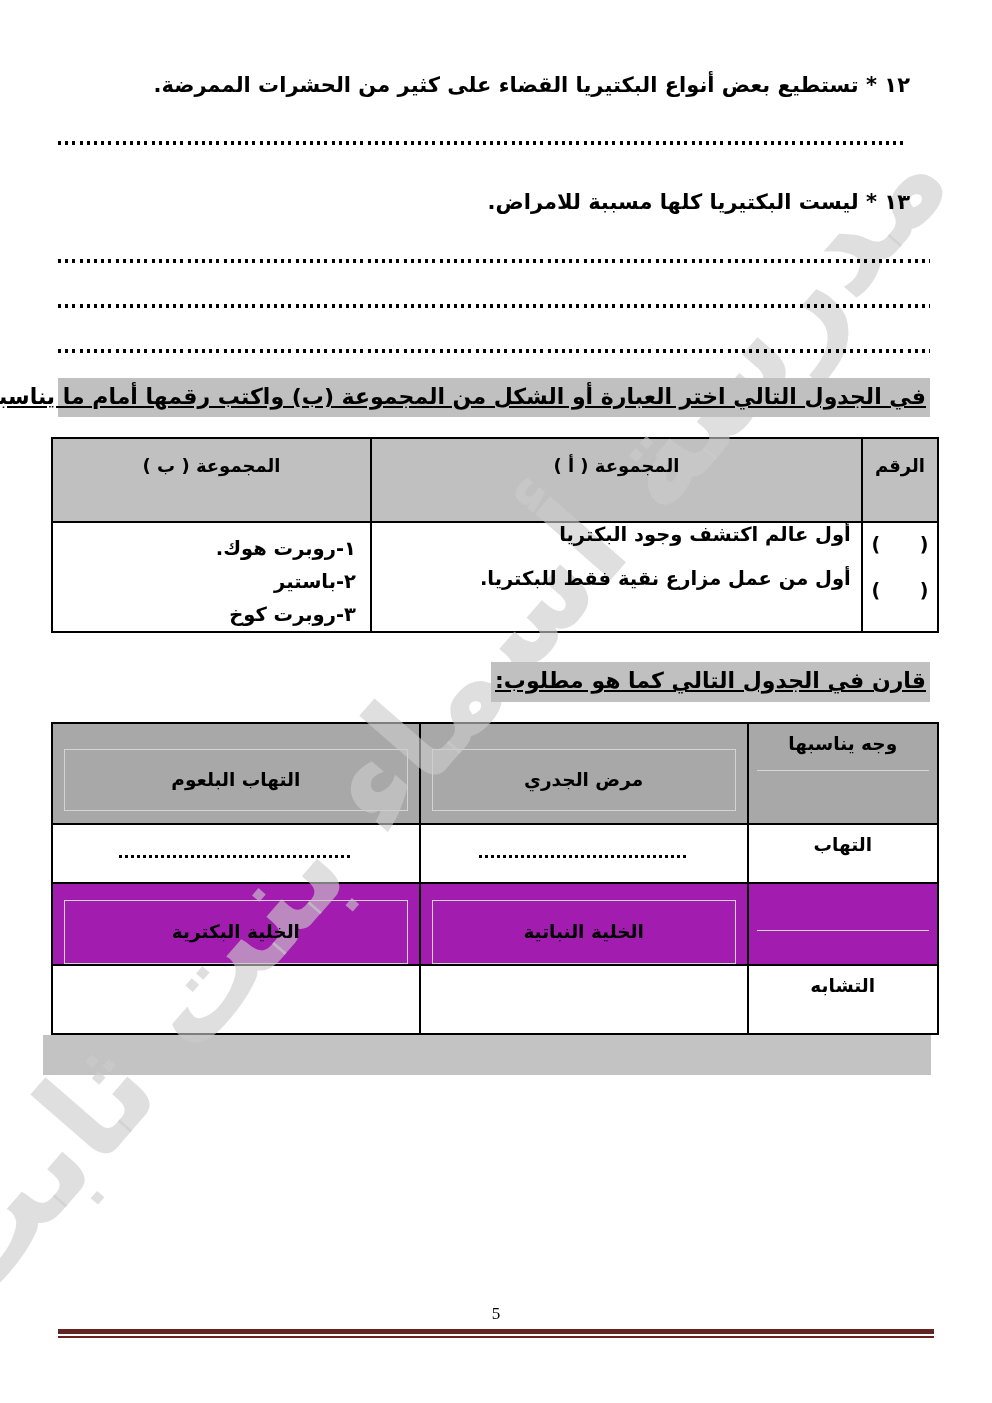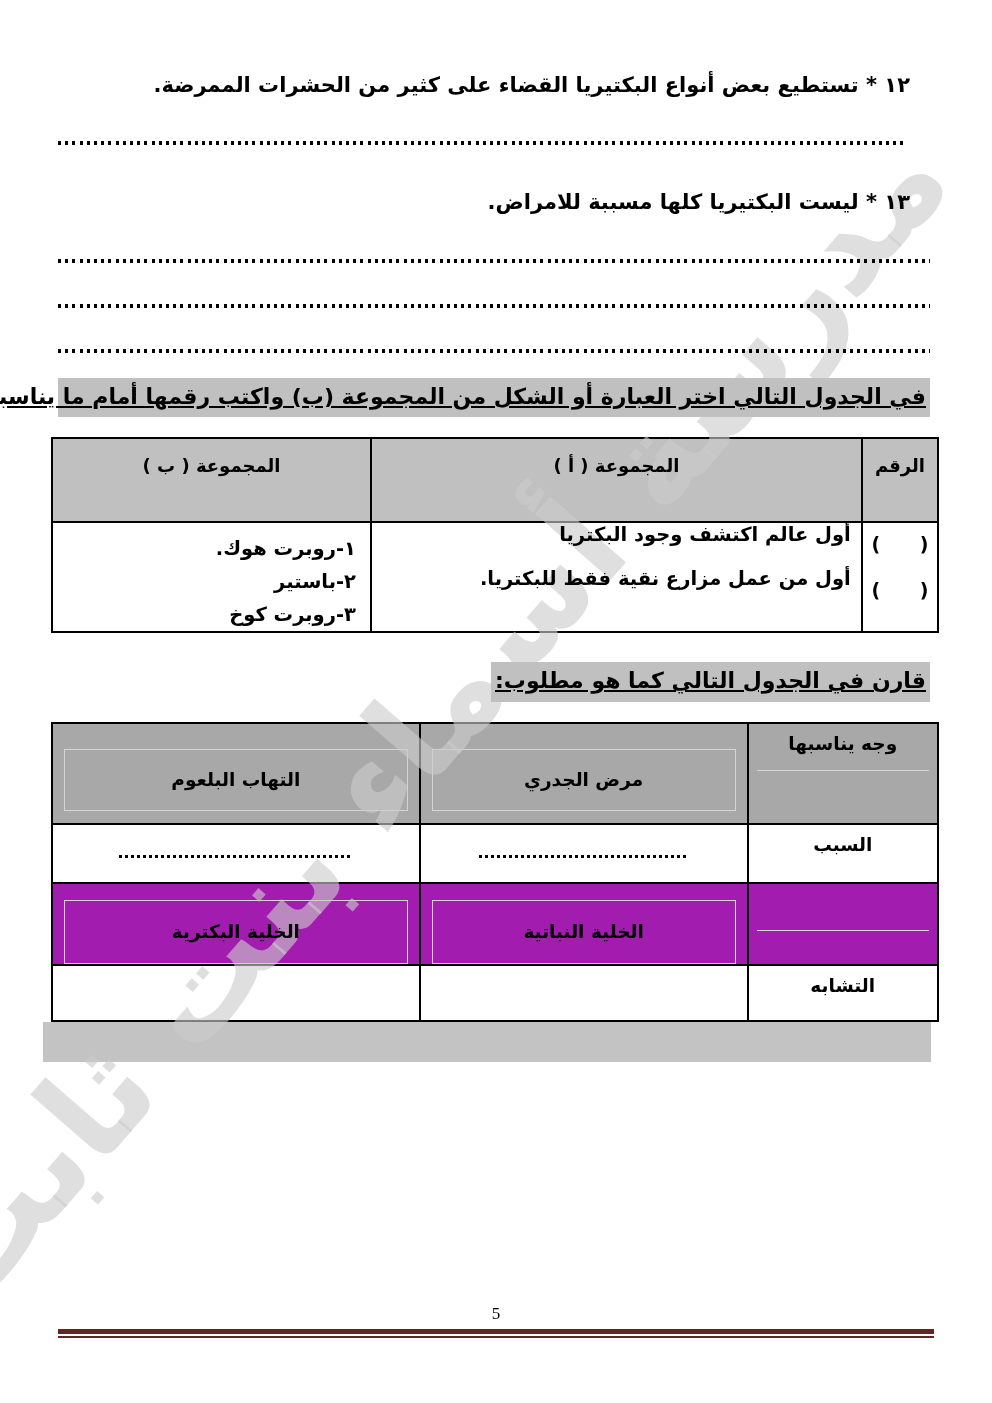--- a/index.html
+++ b/index.html
@@ -95,21 +95,21 @@
   
   .t2 { margin-top: 20px; }
   .t2 td { border: 2px solid #000; padding: 0; vertical-align: top; }
   .c-aspect { width: 21.5%; }
   .c-mid    { width: 37%; }
   .c-left   { width: 41.5%; }
 
   .t2 .hdr { background: #a8a8a8; height: 101px; }
   .t2 .row2 { background: transparent; height: 59px; }
   .t2 .row3 { background: #a21caf; height: 80px; }
-  .t2 .row4 { background: transparent; height: 56px; }
+  .t2 .row4 { background: transparent; height: 69px; }
 
   .cell-label { display: block; text-align: center; font-size: 18.5px; font-weight: bold; margin-top: 9px; }
   .lightline { height: 1px; background: #d6d6d6; margin: 16px 8px 0; }
   .lightline-mid { margin-top: 46px; }
 
   .innerbox {
     margin: 25px 11px 0;
     height: 62px;
     border: 1px solid #d4d4d4;
     display: flex;
@@ -212,21 +212,21 @@
             </div>
           </td>
           <td class="hdr c-left">
             <div class="innerbox">
               <span class="cell-label lift">التهاب البلعوم</span>
             </div>
           </td>
         </tr>
         <tr>
           <td class="row2 c-aspect">
-            <span class="cell-label lift">السبب</span>
+            <span class="cell-label lift">التهاب</span>
           </td>
           <td class="row2 c-mid">
             <div class="cell-dots lift"></div>
           </td>
           <td class="row2 c-left">
             <div class="cell-dots lift"></div>
           </td>
         </tr>
         <tr>
           <td class="row3 c-aspect">

